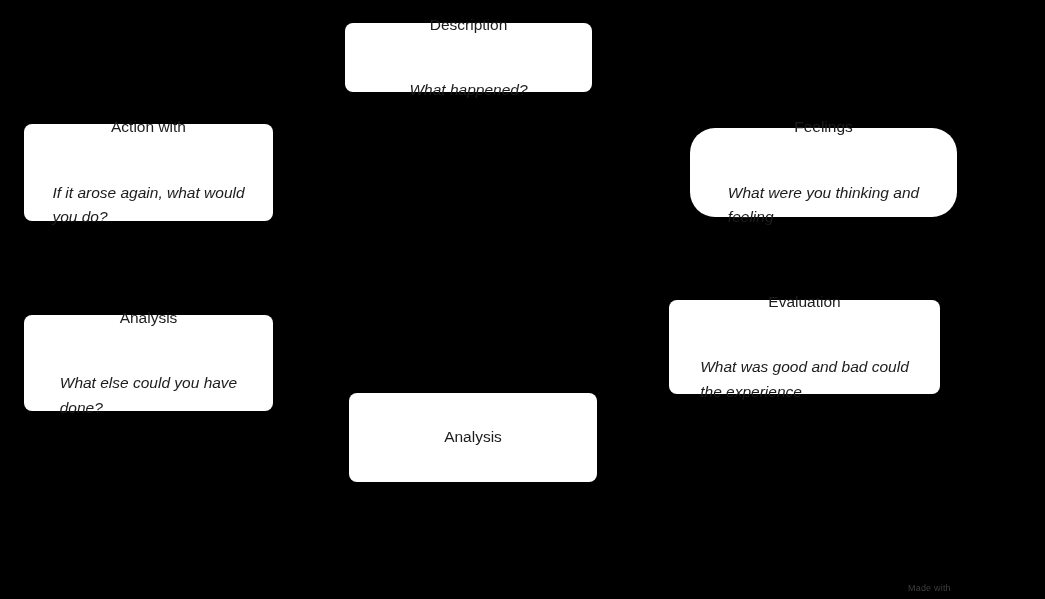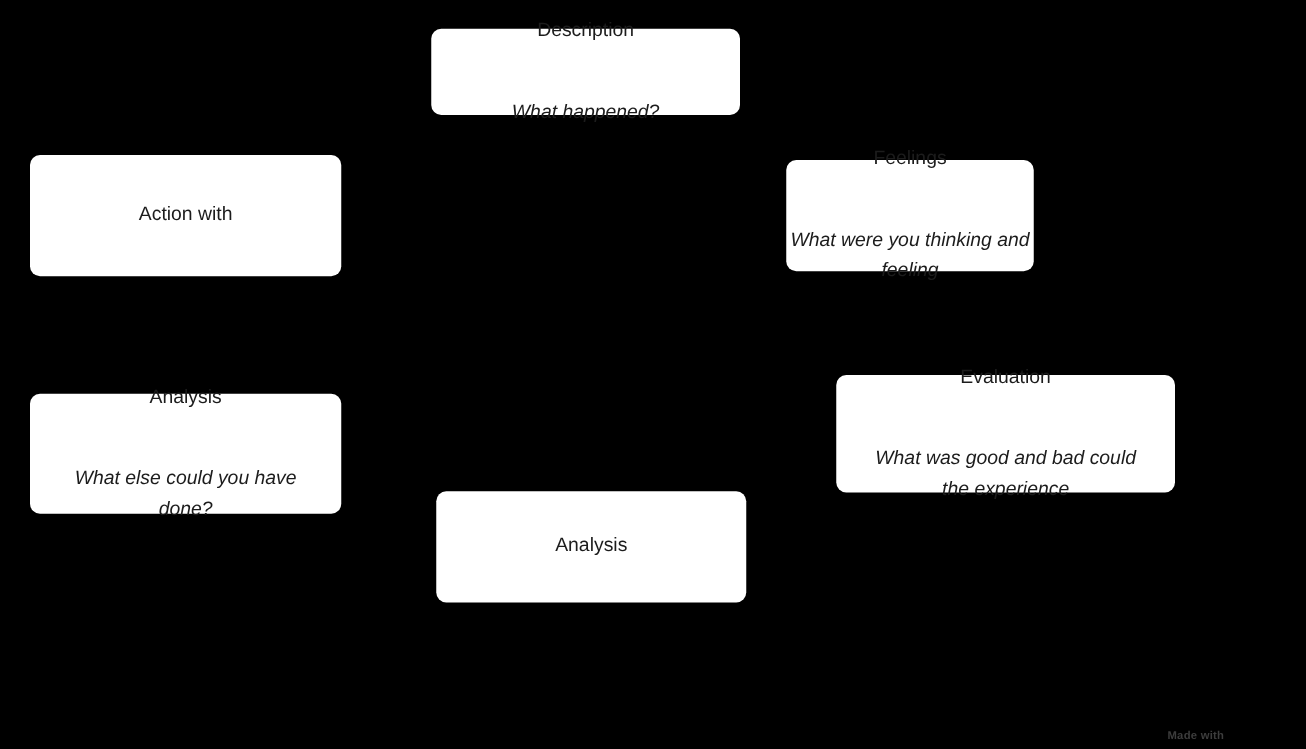--- a/index.html
+++ b/index.html
@@ -22,66 +22,67 @@
 
   .node {
     position: absolute;
     background: var(--node-fill);
     border-radius: 8px;
     color: var(--node-text);
     display: flex;
     flex-direction: column;
     justify-content: center;
     align-items: center;
-    text-align: center;
-    padding: 6px 0;
+    padding: 6px 15px;
   }
   .node .title {
     font-size: 15.5px;
     line-height: 24.5px;
     font-weight: 400;
   }
   .node .subtitle {
     font-style: italic;
     font-size: 15.5px;
     line-height: 24.5px;
     white-space: pre-line;
     margin-top: 41px;
   }
 
   
   .n-description     { left: 345px; top: 23px;  width: 247px; height: 69px; }
   .n-action-plan     { left: 24px;  top: 124px; width: 249px; height: 97px; }
-  .n-feelings        { left: 629px; top: 128px; width: 198px; height: 89px; }
+  .n-feelings        { left: 690px; top: 128px; width: 267px; height: 89px; border-radius: 25px; }
   .n-analysis-left   { left: 24px;  top: 315px; width: 249px; height: 96px; }
   .n-evaluation      { left: 669px; top: 300px; width: 271px; height: 94px; }
   .n-analysis-center { left: 349px; top: 393px; width: 248px; height: 89px; }
 
   .watermark {
     position: absolute;
-    left: 934px;
+    left: 908px;
     top: 583px;
     font-size: 9px;
-    font-weight: bold;
+    font-weight: normal;
     letter-spacing: 0.2px;
     color: var(--watermark);
   }
 </style>
 </head>
 <body>
 
 <div class="canvas">
 
   <div class="node n-description">
     <div class="title">Description</div>
     <div class="subtitle">What happened?</div>
   </div>
 
   <div class="node n-action-plan">
     <div class="title">Action with</div>
+    <div class="subtitle">If it arose again, what would
+you do?</div>
   </div>
 
   <div class="node n-feelings">
     <div class="title">Feelings</div>
     <div class="subtitle">What were you thinking and
 feeling</div>
   </div>
 
   <div class="node n-analysis-left">
     <div class="title">Analysis</div>

